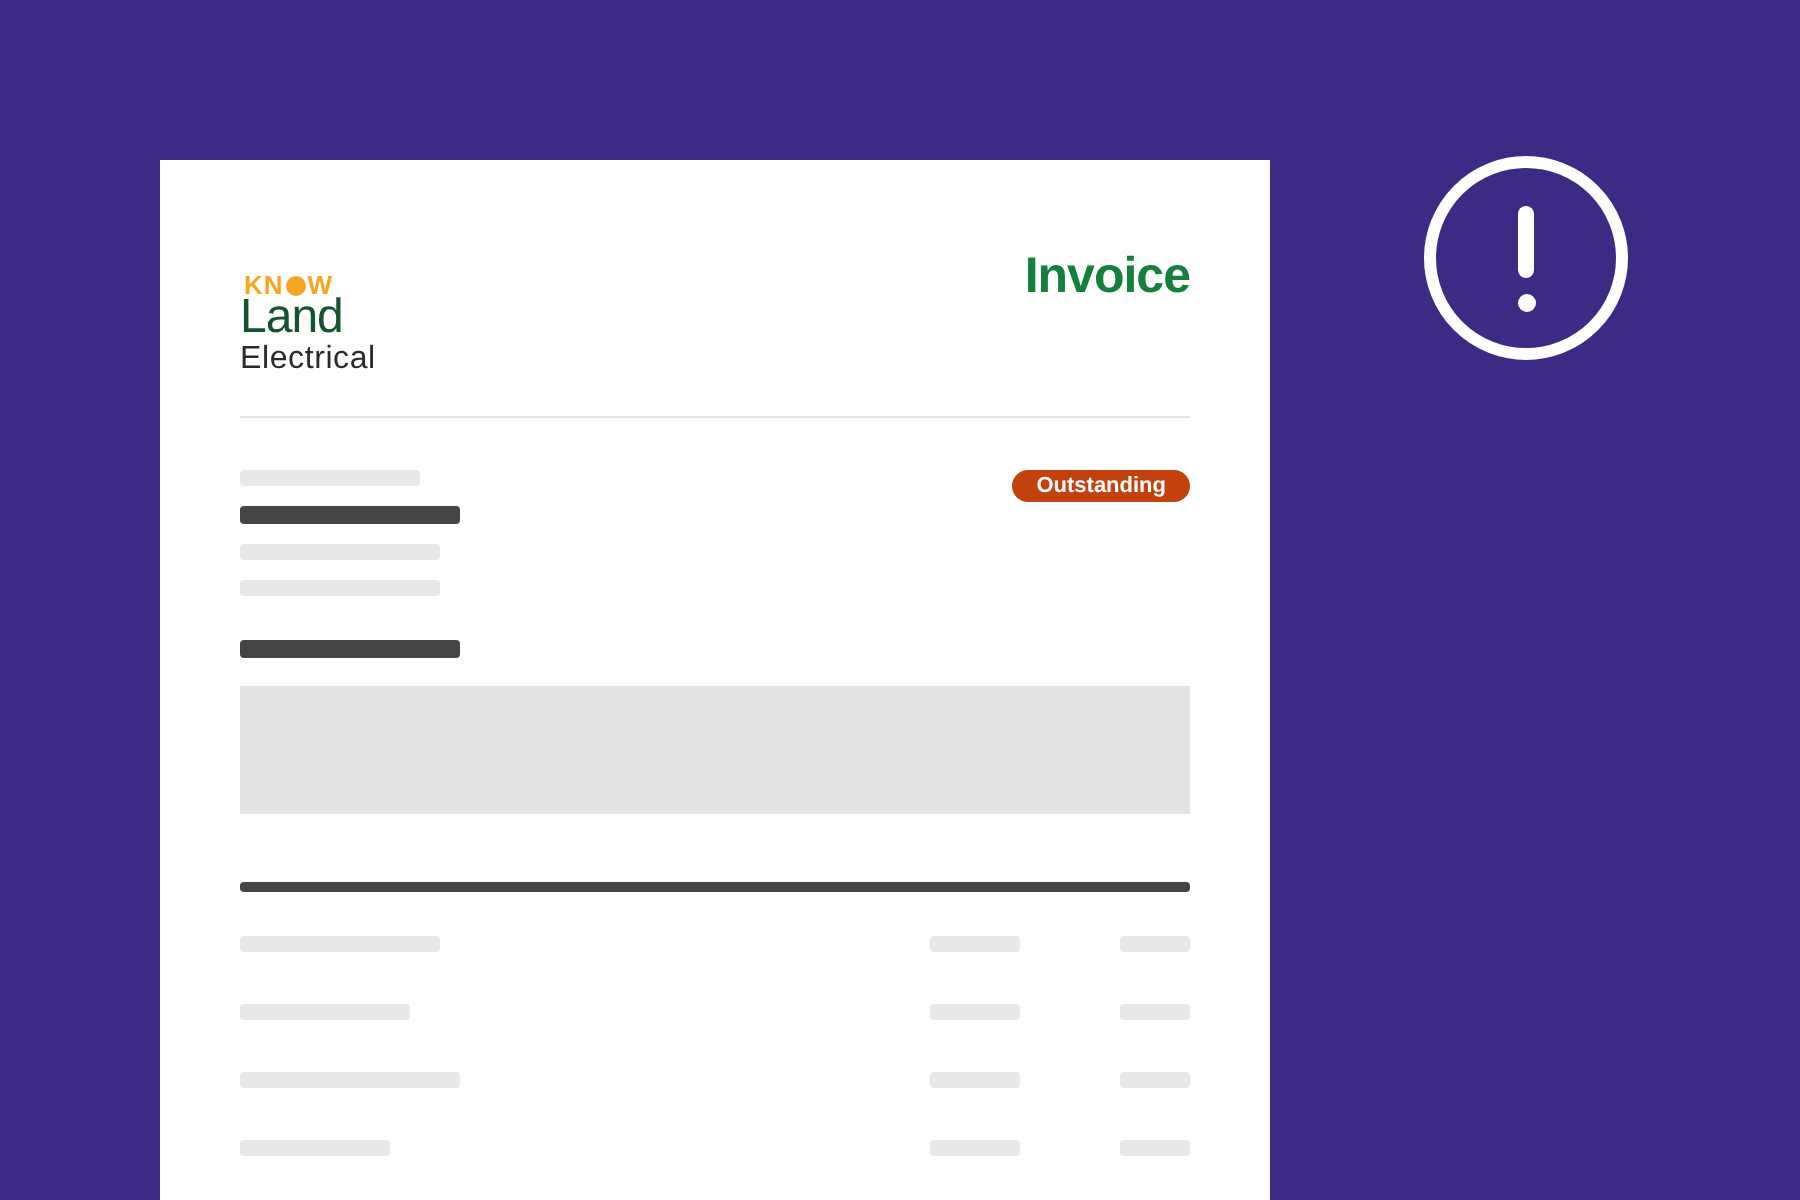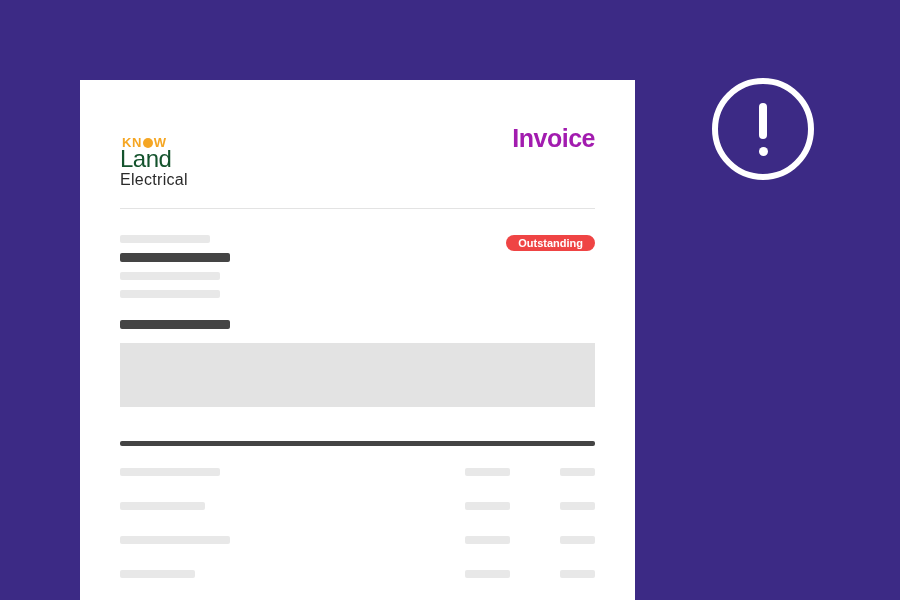--- a/index.html
+++ b/index.html
@@ -53,31 +53,31 @@
     }
     .logo-sub {
       font-size: 16px;
       color: #2a2a2a;
       margin-top: 1px;
       letter-spacing: 0.3px;
     }
     .doc-title {
       font-size: 25px;
       font-weight: 900;
-      color: #a21caf;
+      color: #15803d;
       margin-top: 8px;
       letter-spacing: -0.5px;
     }
     .status-row {
       margin-top: 26px;
       display: flex;
       justify-content: flex-end;
     }
     .badge {
-      background: #ef4444;
+      background: #c2410c;
       color: #ffffff;
       font-size: 11px;
       font-weight: 600;
       padding: 2px 12px;
       border-radius: 10px;
     }
     .meta-block {
       margin-top: -16px;
     }
     .ph {

